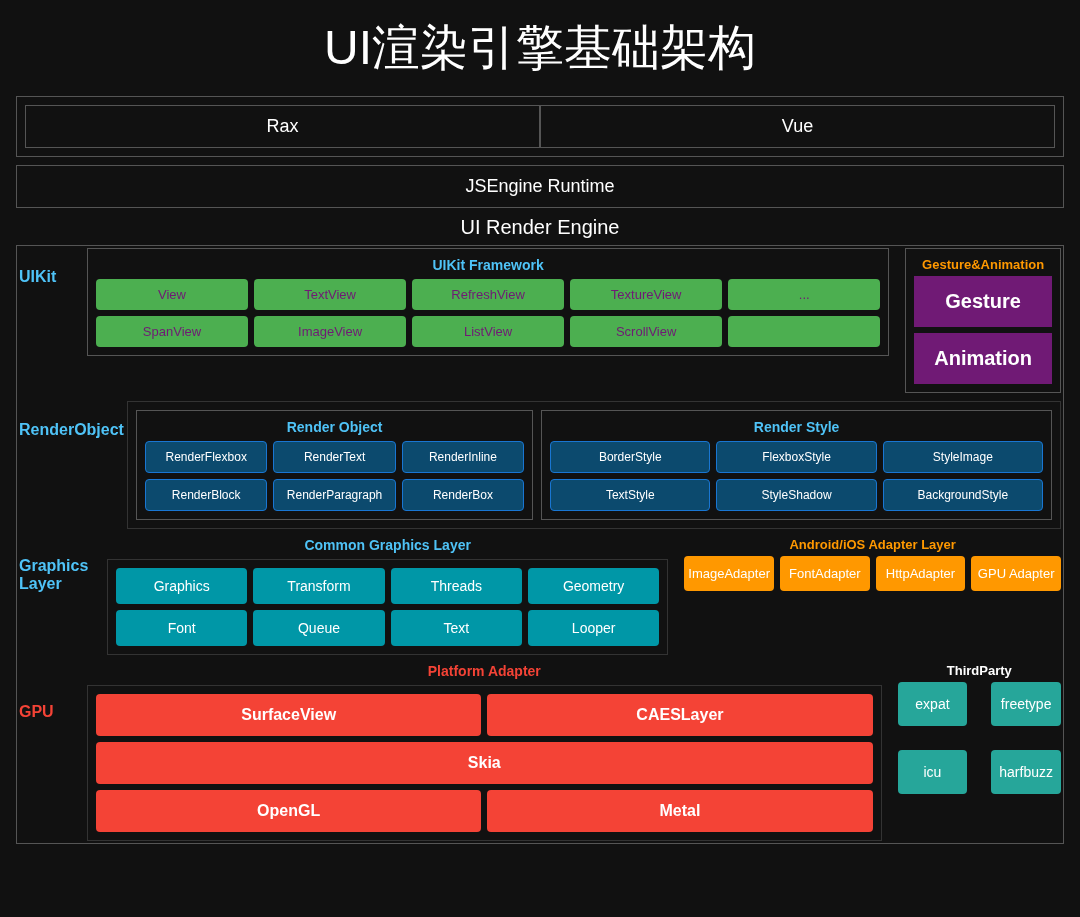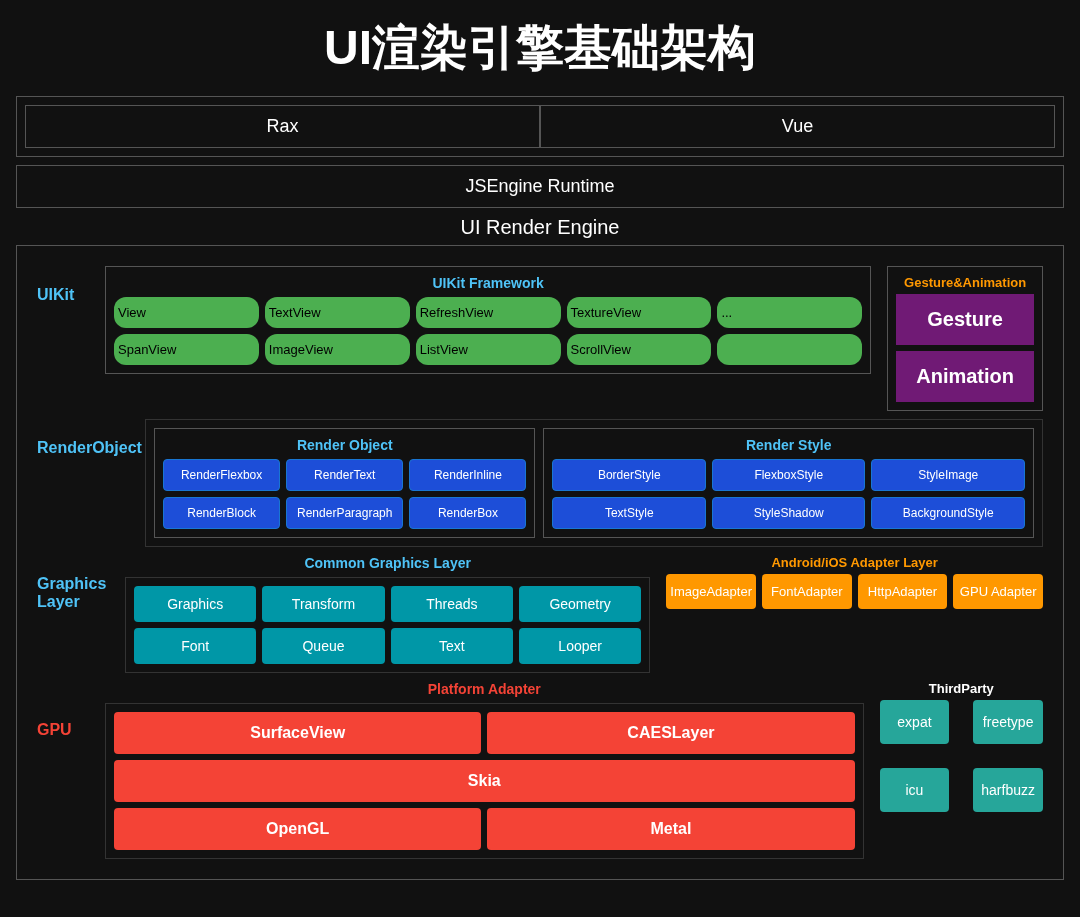--- a/index.html
+++ b/index.html
@@ -7,21 +7,21 @@
       background: #111;
       font-family: Arial, sans-serif;
       color: #fff;
       width: 1080px;
       min-height: 917px;
       padding: 16px;
     }
     .page-title {
       text-align: center;
       font-size: 48px;
-      font-weight: bold;
+      font-weight: normal;
       color: #fff;
       margin-bottom: 16px;
     }
     .outer-box {
       border: 1px solid #555;
       border-radius: 0;
       padding: 8px;
       margin-bottom: 8px;
     }
     .row-2col {
@@ -46,21 +46,21 @@
     }
     .engine-label {
       text-align: center;
       font-size: 20px;
       color: #fff;
       font-weight: normal;
       margin-bottom: 6px;
     }
     .main-area {
       border: 1px solid #555;
-      padding: 20px;
+      padding: 2px;
       display: flex;
       flex-direction: column;
       gap: 8px;
     }
     
     .uikit-section {
       display: flex;
       gap: 8px;
       align-items: flex-start;
     }
@@ -79,24 +79,24 @@
       text-align: center;
       margin-bottom: 6px;
     }
     .green-grid {
       display: grid;
       grid-template-columns: repeat(5, 1fr);
       gap: 6px;
     }
     .green-btn {
       background: #4caf50;
-      color: #000000;
-      border-radius: 12px;
+      color: #701a75;
+      border-radius: 4px;
       padding: 8px 4px;
-      text-align: left;
+      text-align: center;
       font-size: 13px;
     }
     .gesture-anim-label {
       color: #ff9800;
       font-size: 13px;
       font-weight: bold;
       text-align: center;
       margin-bottom: 4px;
     }
     .orange-btn {
@@ -152,21 +152,21 @@
       display: grid;
       grid-template-columns: 1fr 1fr 1fr;
       gap: 6px;
     }
     .render-grid-2 {
       display: grid;
       grid-template-columns: 1fr 1fr 1fr;
       gap: 6px;
     }
     .blue-btn {
-      background: #1d4ed8;
+      background: #0c4a6e;
       color: #fff;
       border-radius: 4px;
       padding: 8px 4px;
       text-align: center;
       font-size: 12px;
       border: 1px solid #1976d2;
     }
     
     .graphics-section {
       display: flex;

